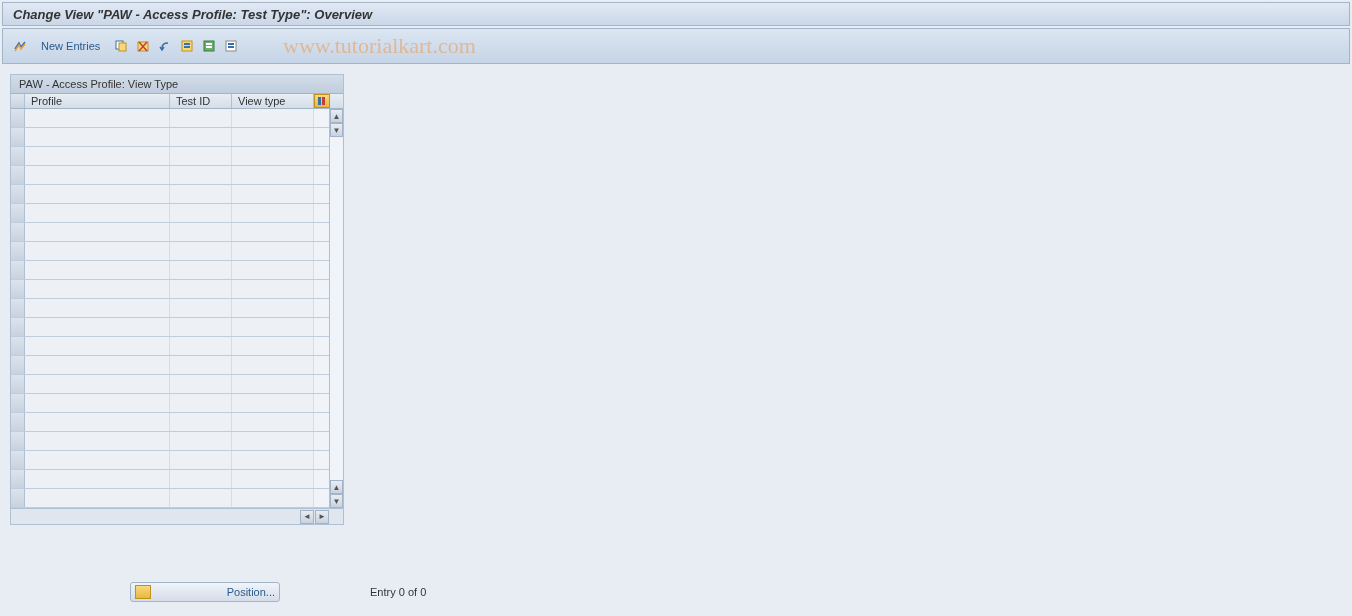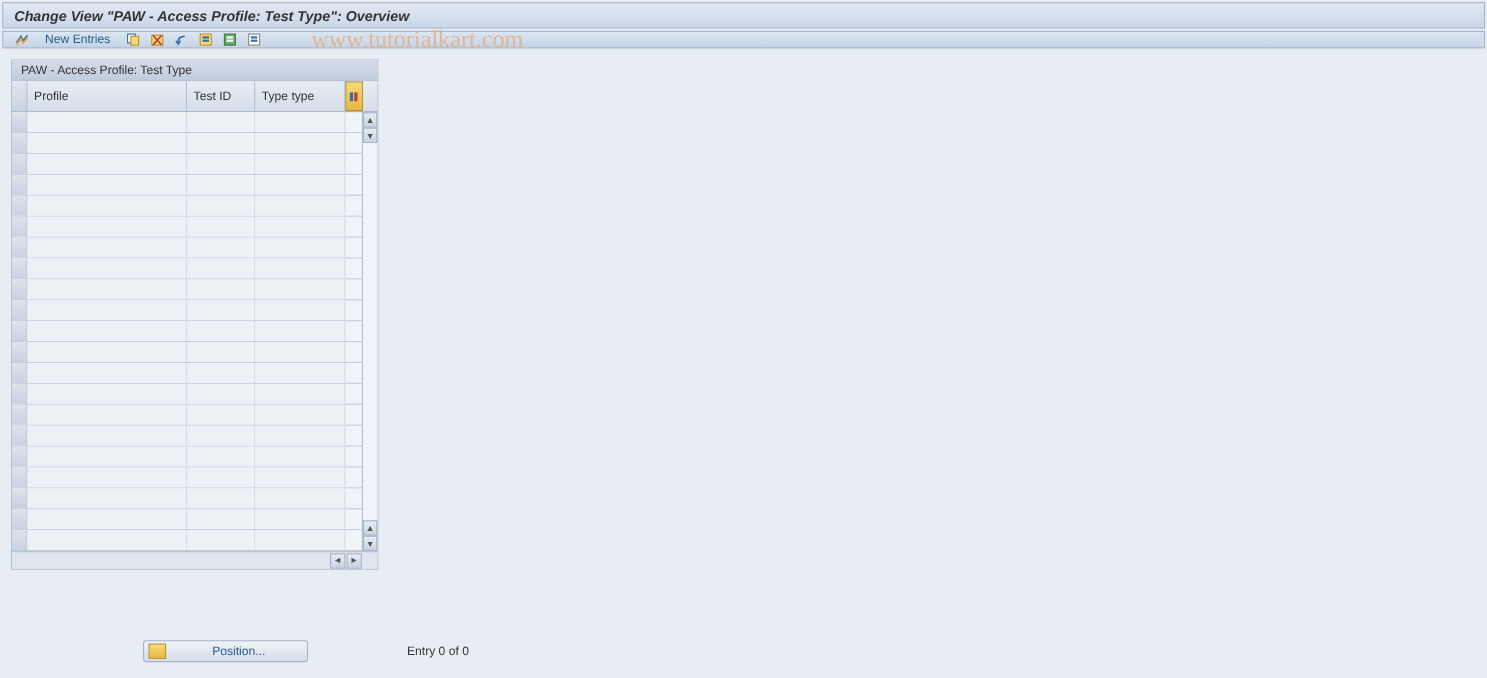--- a/index.html
+++ b/index.html
@@ -25,21 +25,21 @@
       font-weight: bold;
       font-size: 13px;
       color: #333;
       margin: 2px;
       display: flex;
       align-items: center;
     }
     .toolbar {
       background: linear-gradient(to bottom, #dce6f2, #c5d4e6);
       border: 1px solid #a3b4c8;
-      height: 16px;
+      height: 36px;
       margin: 0 2px;
       display: flex;
       align-items: center;
       padding: 0 8px;
       gap: 4px;
       position: relative;
     }
     .toolbar-btn {
       width: 18px;
       height: 18px;
@@ -77,21 +77,21 @@
       background: linear-gradient(to bottom, #d4dde9, #c0cddd);
       padding: 3px 8px;
       font-size: 11px;
       color: #333;
       border-bottom: 1px solid #a3b4c8;
     }
     .table-header {
       display: flex;
       background: linear-gradient(to bottom, #e8edf3, #d4dde9);
       border-bottom: 1px solid #a3b4c8;
-      height: 28px;
+      height: 15px;
     }
     .row-selector-header {
       width: 14px;
       border-right: 1px solid #b0c0d4;
       background: linear-gradient(to bottom, #e0e6ee, #c8d2df);
     }
     .col-header {
       padding: 2px 6px;
       border-right: 1px solid #b0c0d4;
       font-size: 11px;
@@ -199,21 +199,21 @@
     }
     .position-icon {
       width: 16px;
       height: 14px;
       background: linear-gradient(to bottom, #f8d97a, #e8b840);
       border: 1px solid #c09020;
       margin-right: 8px;
     }
     .position-text {
       flex: 1;
-      text-align: center;
+      text-align: right;
       color: #2a5a8f;
       font-size: 11px;
     }
     .entry-text {
       font-size: 11px;
       color: #333;
       text-align: center;
     }
     svg { display: block; }
   </style>
@@ -269,26 +269,26 @@
       <rect x="2" y="2" width="10" height="10" fill="#fff" stroke="#888"></rect>
       <rect x="4" y="4" width="6" height="2" fill="#3a6fa8"></rect>
       <rect x="4" y="7" width="6" height="2" fill="#3a6fa8"></rect>
     </svg>
   </div>
   <span class="watermark">www.tutorialkart.com</span>
 </div>
 
 <div class="main-content">
   <div class="table-container">
-    <div class="table-title">PAW - Access Profile: Test Type</div>
+    <div class="table-title">PAW - Access Profile: View Type</div>
     <div class="table-header">
       <div class="row-selector-header"></div>
       <div class="col-header col-profile">Profile</div>
       <div class="col-header col-typeid">Test ID</div>
-      <div class="col-header col-testtype">Type type</div>
+      <div class="col-header col-testtype">View type</div>
       <div class="col-config">
         <svg width="10" height="10" viewBox="0 0 10 10">
           <rect x="1" y="1" width="3" height="8" fill="#3a6fa8"></rect>
           <rect x="5" y="1" width="3" height="8" fill="#c04040"></rect>
         </svg>
       </div>
     </div>
     <div class="table-body">
       <div class="rows-container" id="rows-container">
           <div class="table-row">

